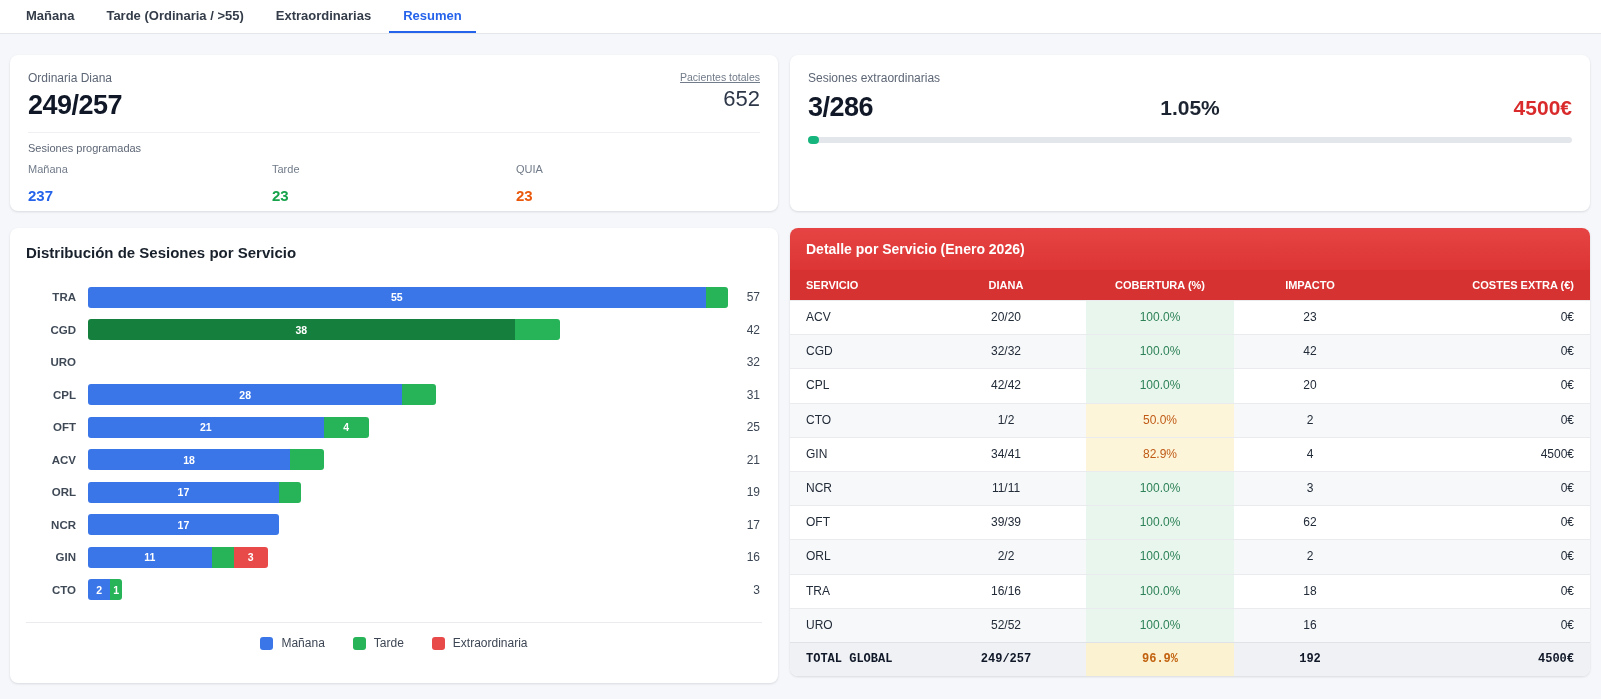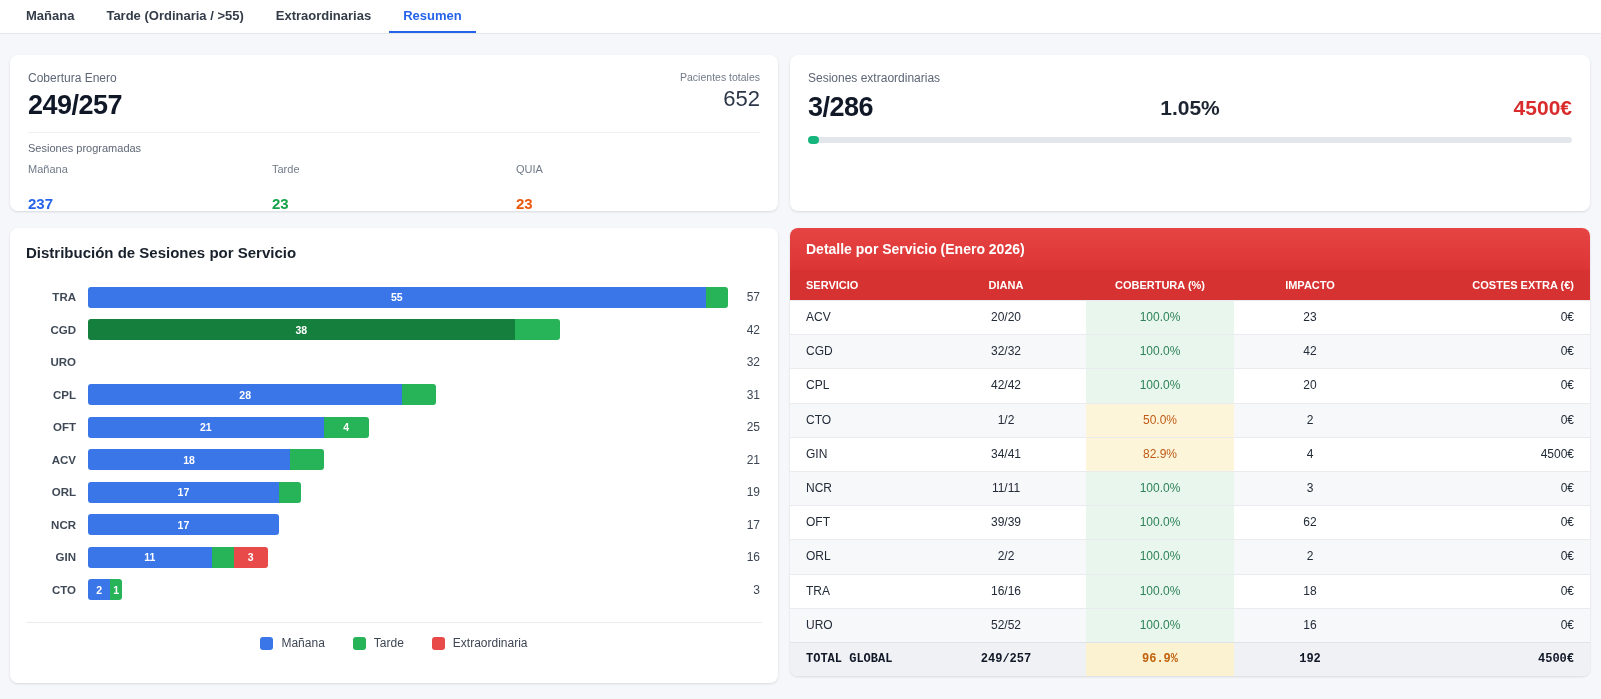--- a/index.html
+++ b/index.html
@@ -29,28 +29,28 @@
     align-items:start;
   }
   .card {
     background:#fff; border-radius:8px;
     box-shadow:0 1px 2px rgba(16,24,40,.05), 0 1px 3px rgba(16,24,40,.08);
   }
   
   .cov-card { height:156px; padding:16px 18px 12px; }
   .cov-top { display:flex; justify-content:space-between; }
   .lbl-sm { font-size:12px; color:#5d6675; }
-  .lbl-xs { font-size:10.5px; color:#717b89; }
+  .lbl-xs { font-size:10.5px; color:#717b89;text-decoration:underline; }
   .big-num { font-size:27px; font-weight:700; color:#101828; letter-spacing:-0.5px; margin-top:5px; }
   .patients { text-align:right; }
   .patients .pt-val { font-size:22px; color:#2d3748; font-weight:500; margin-top:3px; }
   .cov-divider { border:0; border-top:1px solid #eef0f4; margin:11px 0 9px; }
   .breakdown { display:grid; grid-template-columns:1fr 1fr 1fr; margin-top:9px; }
   .bd-label { font-size:11px; color:#717b89; }
-  .bd-value { font-size:15px; font-weight:700; margin-top:20px; }
+  .bd-value { font-size:15px; font-weight:700; margin-top:12px; }
   
   .extra-card { height:156px; padding:16px 18px; }
   .extra-vals { display:grid; grid-template-columns:1fr 1fr 1fr; align-items:center; margin-top:7px;gap:12px; }
   .extra-ratio { font-size:27px; font-weight:700; color:#111827; letter-spacing:-0.5px; }
   .extra-pct { font-size:21px; font-weight:700; color:#1b2430; text-align:center; }
   .extra-cost { font-size:21px; font-weight:700; text-align:right; }
   .progress { margin-top:14px; height:6px; background:#e3e6ea; border-radius:3px; position:relative; }
   .progress-fill { position:absolute; left:0; top:-1px; height:8px; min-width:11px; border-radius:4px; }
   
   .chart-card { height:455px; padding:16px 16px 14px; }
@@ -93,21 +93,21 @@
       <div class="tab">Tarde (Ordinaria / &gt;55)</div>
       <div class="tab">Extraordinarias</div>
       <div class="tab active">Resumen</div>
     </nav>
 
   <div class="content">
 
     <section class="card cov-card">
       <div class="cov-top">
         <div>
-          <div class="lbl-sm">Cobertura Enero</div>
+          <div class="lbl-sm">Ordinaria Diana</div>
           <div class="big-num">249/257</div>
         </div>
         <div class="patients">
           <div class="lbl-xs">Pacientes totales</div>
           <div class="pt-val">652</div>
         </div>
       </div>
       <hr class="cov-divider">
       <div class="lbl-sm" style="font-size:11px;">Sesiones programadas</div>
       <div class="breakdown" id="breakdown">

